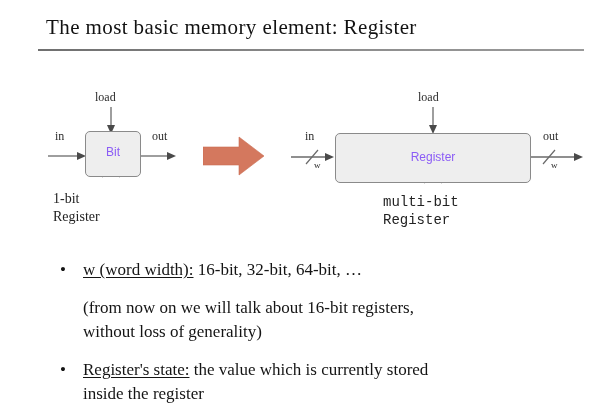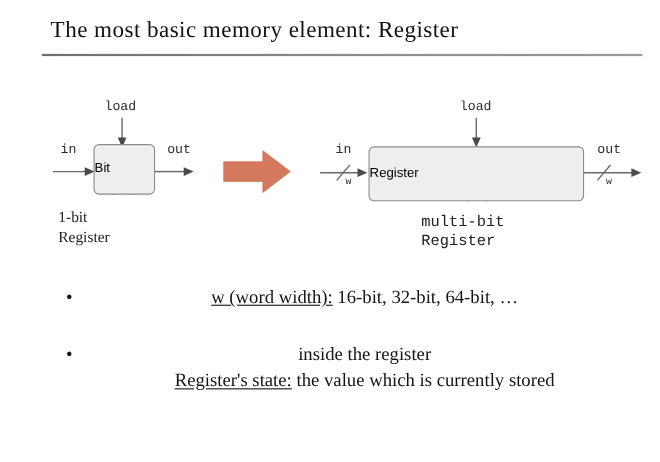--- a/index.html
+++ b/index.html
@@ -50,27 +50,28 @@
   .box {
     position: absolute;
     background: #eeeeee;
     border: 1.4px solid #8a8a8a;
     border-radius: 5px;
     box-sizing: border-box;
   }
   .box-label {
     position: absolute;
     left: 0; right: 0;
+    text-align: center;
     font-family: "Liberation Sans", "DejaVu Sans", sans-serif;
     font-size: 12px;
-    color: #000000;
+    color: #8b5cf6;
   }
   .sig-label {
     position: absolute;
-    font-family: Liberation Mono, monospace;
+    font-family: Liberation Serif, serif;
     font-size: 12px;
     color: #2b2b2b;
     white-space: nowrap;
   }
   .caption {
     position: absolute;
     text-align: left;
     font-family: "Liberation Serif", "DejaVu Serif", serif;
     font-size: 14px;
     line-height: 18px;
@@ -106,21 +107,20 @@
     position: absolute;
     left: 0;
     top: 0;
     width: 22px;
     text-align: left;
     font-size: 17px;
   }
   .bullet-row .btext {
     display: block;
     margin-left: 23px;
-    text-align: center;
   }
   .u { text-decoration: underline; text-underline-offset: 2px; }
   .indent-para {
     margin-left: 23px;
     font-family: "Liberation Serif", "DejaVu Serif", serif;
     font-size: 17px;
     line-height: 24px;
     color: #141414;
   }
   .gap-a { height: 14px; }
@@ -220,25 +220,29 @@
 
   <div id="bullets">
 
     <div class="bullet-row">
       <span class="dot">•</span>
       <span class="btext"><span class="u">w (word width):</span><span> 16-bit, 32-bit, 64-bit, …</span></span>
     </div>
 
     <div class="gap-a"></div>
 
+    <div class="indent-para">
+      <div>(from now on we will talk about 16-bit registers,</div>
+      <div>without loss of generality)</div>
+    </div>
 
     <div class="gap-b"></div>
 
     <div class="bullet-row">
       <span class="dot">•</span>
+      <span class="btext"><span class="u">Register's state:</span><span> the value which is currently stored</span></span>
       <span class="btext">inside the register</span>
-      <span class="btext"><span class="u">Register's state:</span><span> the value which is currently stored</span></span>
     </div>
   </div>
 
   <div id="overlay-sliver"></div>
 
 </div>
 
 </body></html>

